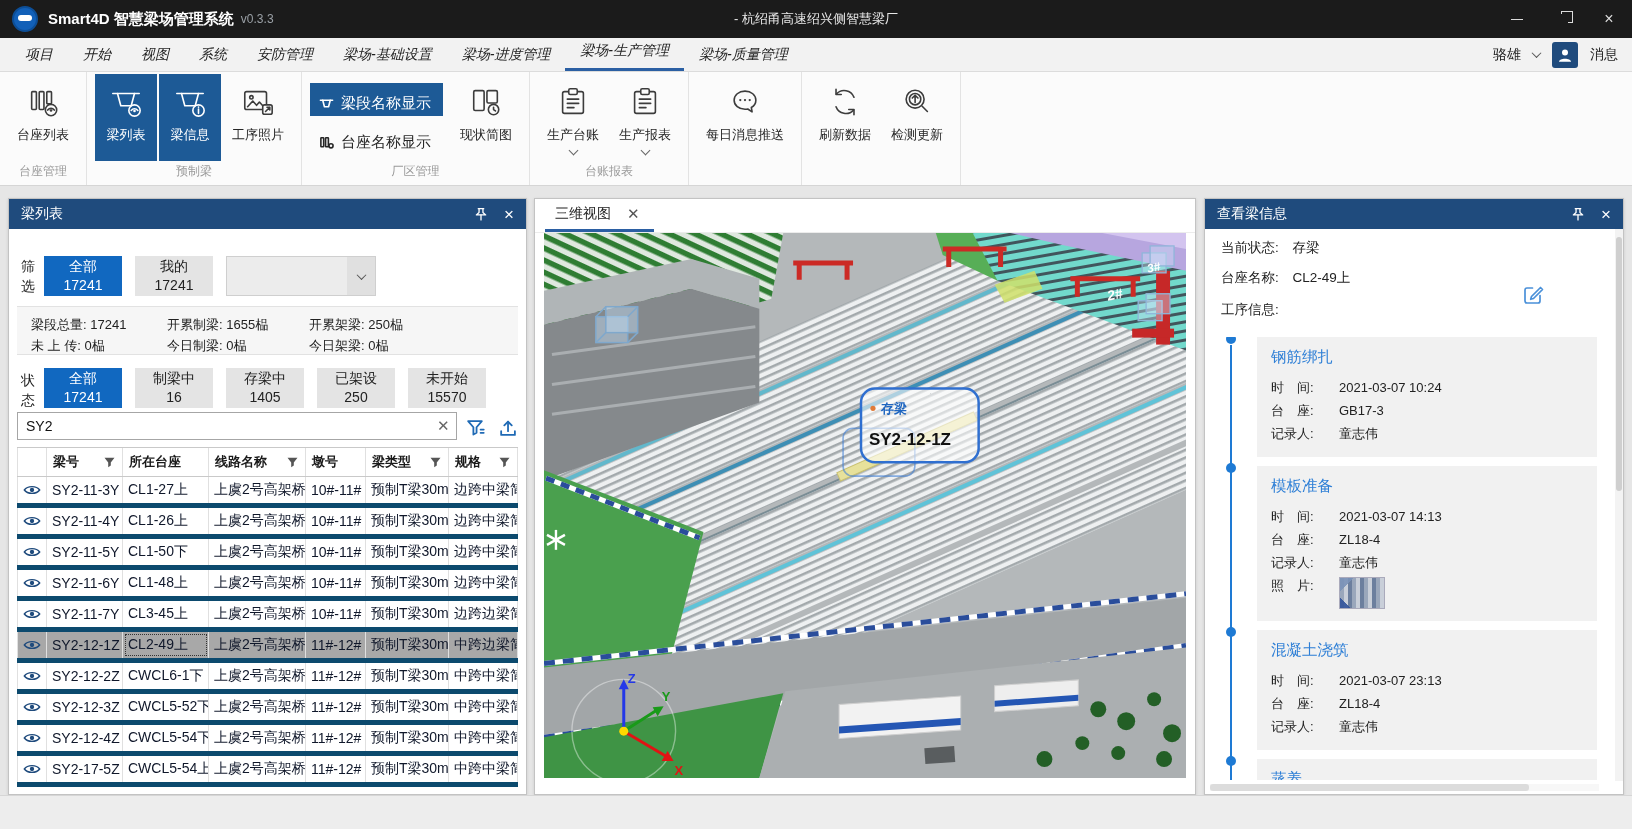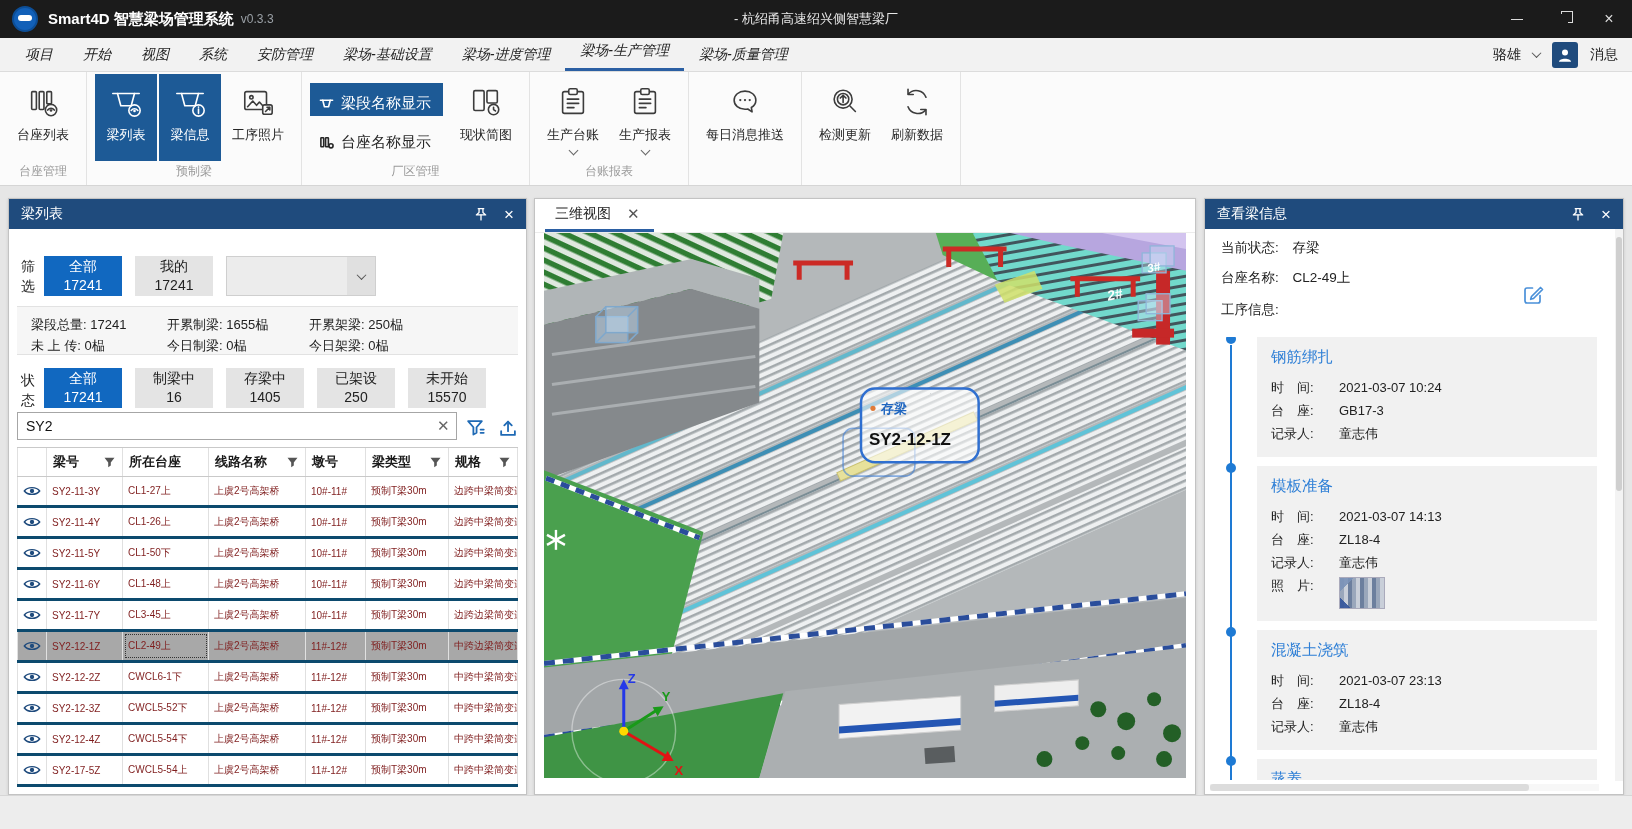--- a/index.html
+++ b/index.html
@@ -68,21 +68,21 @@
   .stats-box { position:absolute; left:8px; right:8px; top:77px; height:49px; background:#f6f6f6; border-top:1px solid #e2e2e2; border-bottom:1px solid #e2e2e2; display:grid; grid-template-columns:136px 142px 1fr; padding:7px 0 0 14px; font-size:13px; color:#222; line-height:21px; }
   .stat b { font-weight:normal; }
   .search-input { position:absolute; left:8px; top:183px; width:440px; height:28px; border:1px solid #a6a6a6; font-size:14px; padding:0 26px 0 8px; font-family:inherit; color:#111; }
   .search-clear { position:absolute; left:428px; top:188px; font-size:15px; color:#666; cursor:default; }
   .tool-ic { position:absolute; top:186px; width:24px; height:24px; display:flex; align-items:center; justify-content:center; }
 
   .btable { position:absolute; left:8px; right:8px; top:218px; }
   .thead, .trow { display:grid; grid-template-columns:30px 76px 86px 97px 60px 83px 1fr; }
   .thead { height:30px; border-top:1px solid #c9c9c9; border-bottom:1px solid #c9c9c9; font-size:13px; font-weight:bold; color:#1a1a1a; }
   .thead .tcell { display:flex; align-items:center; justify-content:space-between; padding:0 7px 0 6px; }
-  .trow { height:31px; border-bottom:3px solid #0c4a6e; font-size:10px; color:#7f1d1d; background:#fff; }
+  .trow { height:31px; border-bottom:5px solid #0c4a6e; font-size:14px; color:#0f172a; background:#fff; }
   .tcell { display:flex; align-items:center; padding:0 5px; border-right:1px solid #e0e0e0; overflow:hidden; white-space:nowrap; }
   .tcell:first-child { justify-content:center; border-left:1px solid #e0e0e0; }
   .trow.selected { background:#a8a8a8; }
   .trow.selected .tcell:nth-child(3) { outline:1px dotted #333; outline-offset:-3px; }
 
   
   .vtabs { height:34px; display:flex; align-items:stretch; padding-left:10px; border-bottom:1px solid #ececec; }
   .vtab { display:inline-flex; align-items:center; gap:16px; padding:0 14px 0 10px; font-size:14px; color:#222; border-bottom:3px solid #2b5fa3; cursor:default; }
   .vtab .vclose { color:#555; font-size:15px; }
   .viewport { position:absolute; top:34px; left:9px; right:9px; bottom:16px; background:#b4b8ba; }
@@ -298,38 +298,38 @@
             <span class="rlabel">每日消息推送</span>
           </div>
         </div>
         <div class="rgroup-label"></div>
       </div>
       <div class="rgroup">
         <div class="rbtns">
           <div class="rbtn">
             <span style="display:flex;height:34px;">
               <svg class="ic" width="34" height="34" viewBox="0 0 36 36">
+                <path d="M27.5 13 a11 11 0 0 0 -18.6 -3.4"></path>
+                <path d="M8.5 4.5 v5.5 h5.5"></path>
+                <path d="M8.5 23 a11 11 0 0 0 18.6 3.4"></path>
+                <path d="M27.5 31.5 v-5.5 h-5.5"></path>
+              </svg>
+            </span>
+            <span class="rlabel">刷新数据</span>
+          </div>
+          <div class="rbtn">
+            <span style="display:flex;height:34px;">
+              <svg class="ic" width="34" height="34" viewBox="0 0 36 36">
                 <circle cx="16" cy="15" r="9.5"></circle>
                 <circle cx="16" cy="15" r="6"></circle>
                 <path d="M16 18.5 v-7 M13 13.8 L16 10.8 l3 3"></path>
                 <path d="M23.5 22.5 l5.5 5.5"></path>
               </svg>
             </span>
             <span class="rlabel">检测更新</span>
-          </div>
-          <div class="rbtn">
-            <span style="display:flex;height:34px;">
-              <svg class="ic" width="34" height="34" viewBox="0 0 36 36">
-                <path d="M27.5 13 a11 11 0 0 0 -18.6 -3.4"></path>
-                <path d="M8.5 4.5 v5.5 h5.5"></path>
-                <path d="M8.5 23 a11 11 0 0 0 18.6 3.4"></path>
-                <path d="M27.5 31.5 v-5.5 h-5.5"></path>
-              </svg>
-            </span>
-            <span class="rlabel">刷新数据</span>
           </div>
         </div>
         <div class="rgroup-label"></div>
       </div>
     </div>
   <span class="ribbon-collapse"></span>
 
   <div class="panel" id="left-panel">
     <div class="panel-header">
       <span class="panel-title">梁列表</span>

